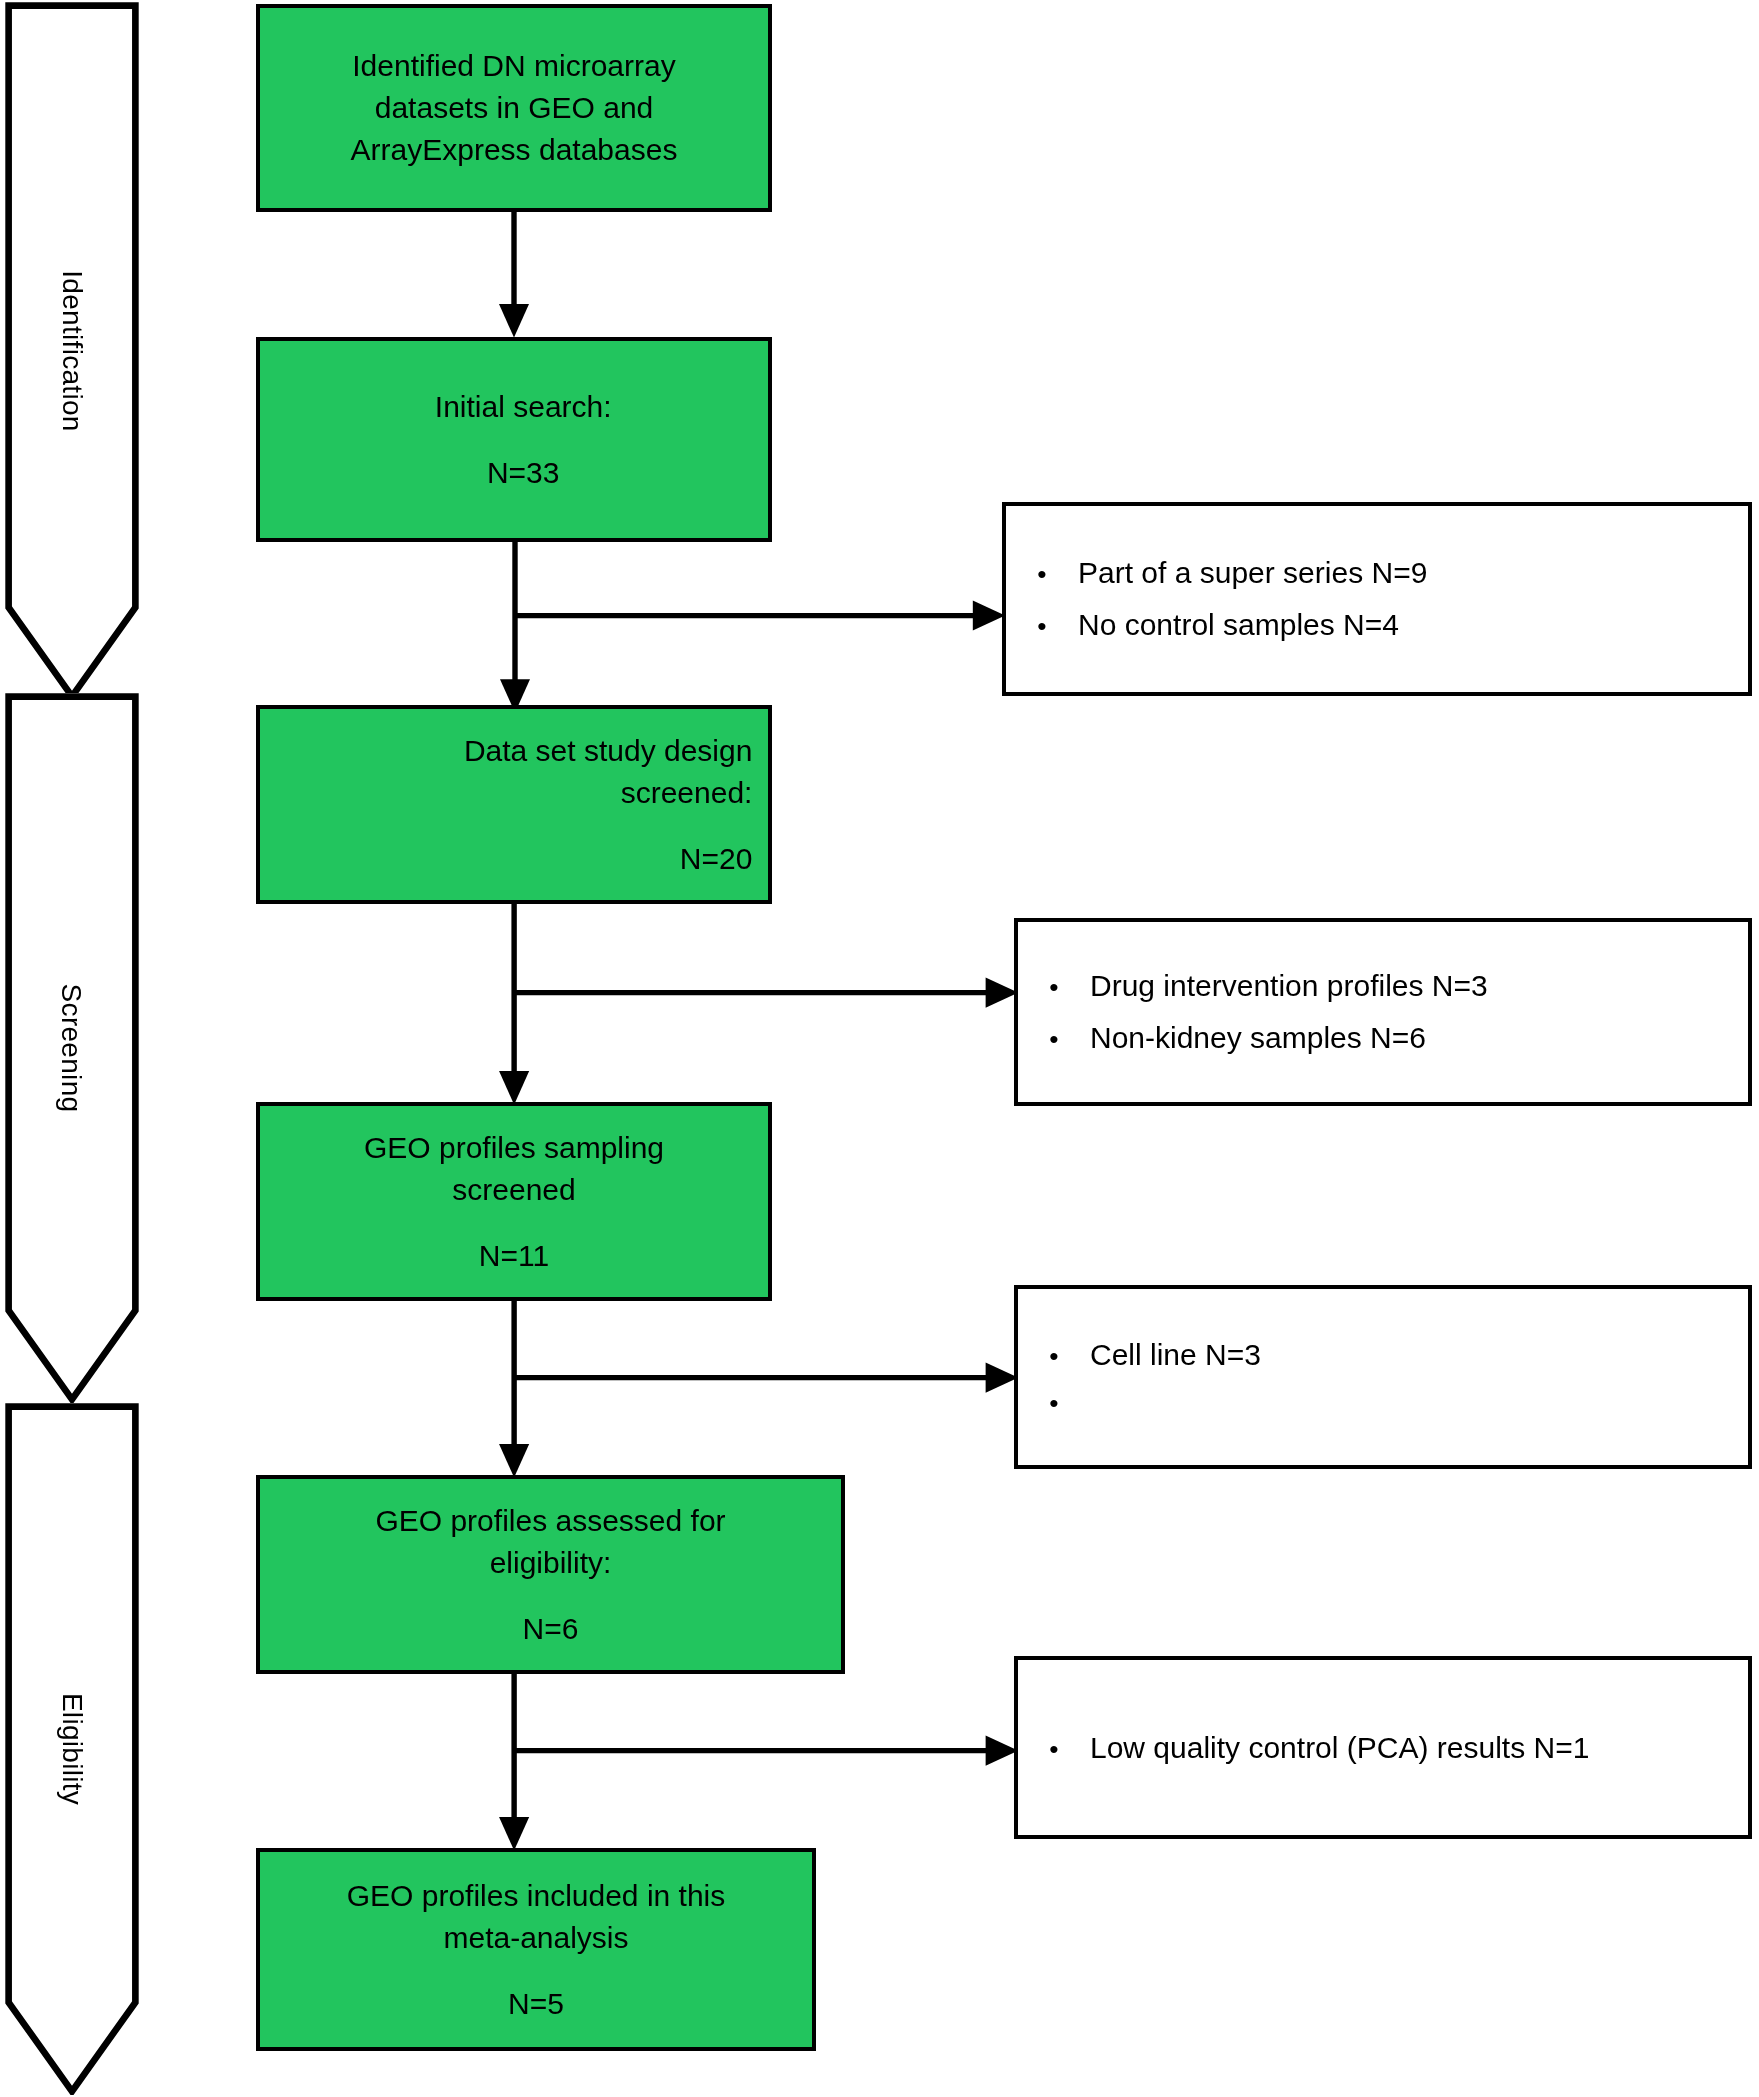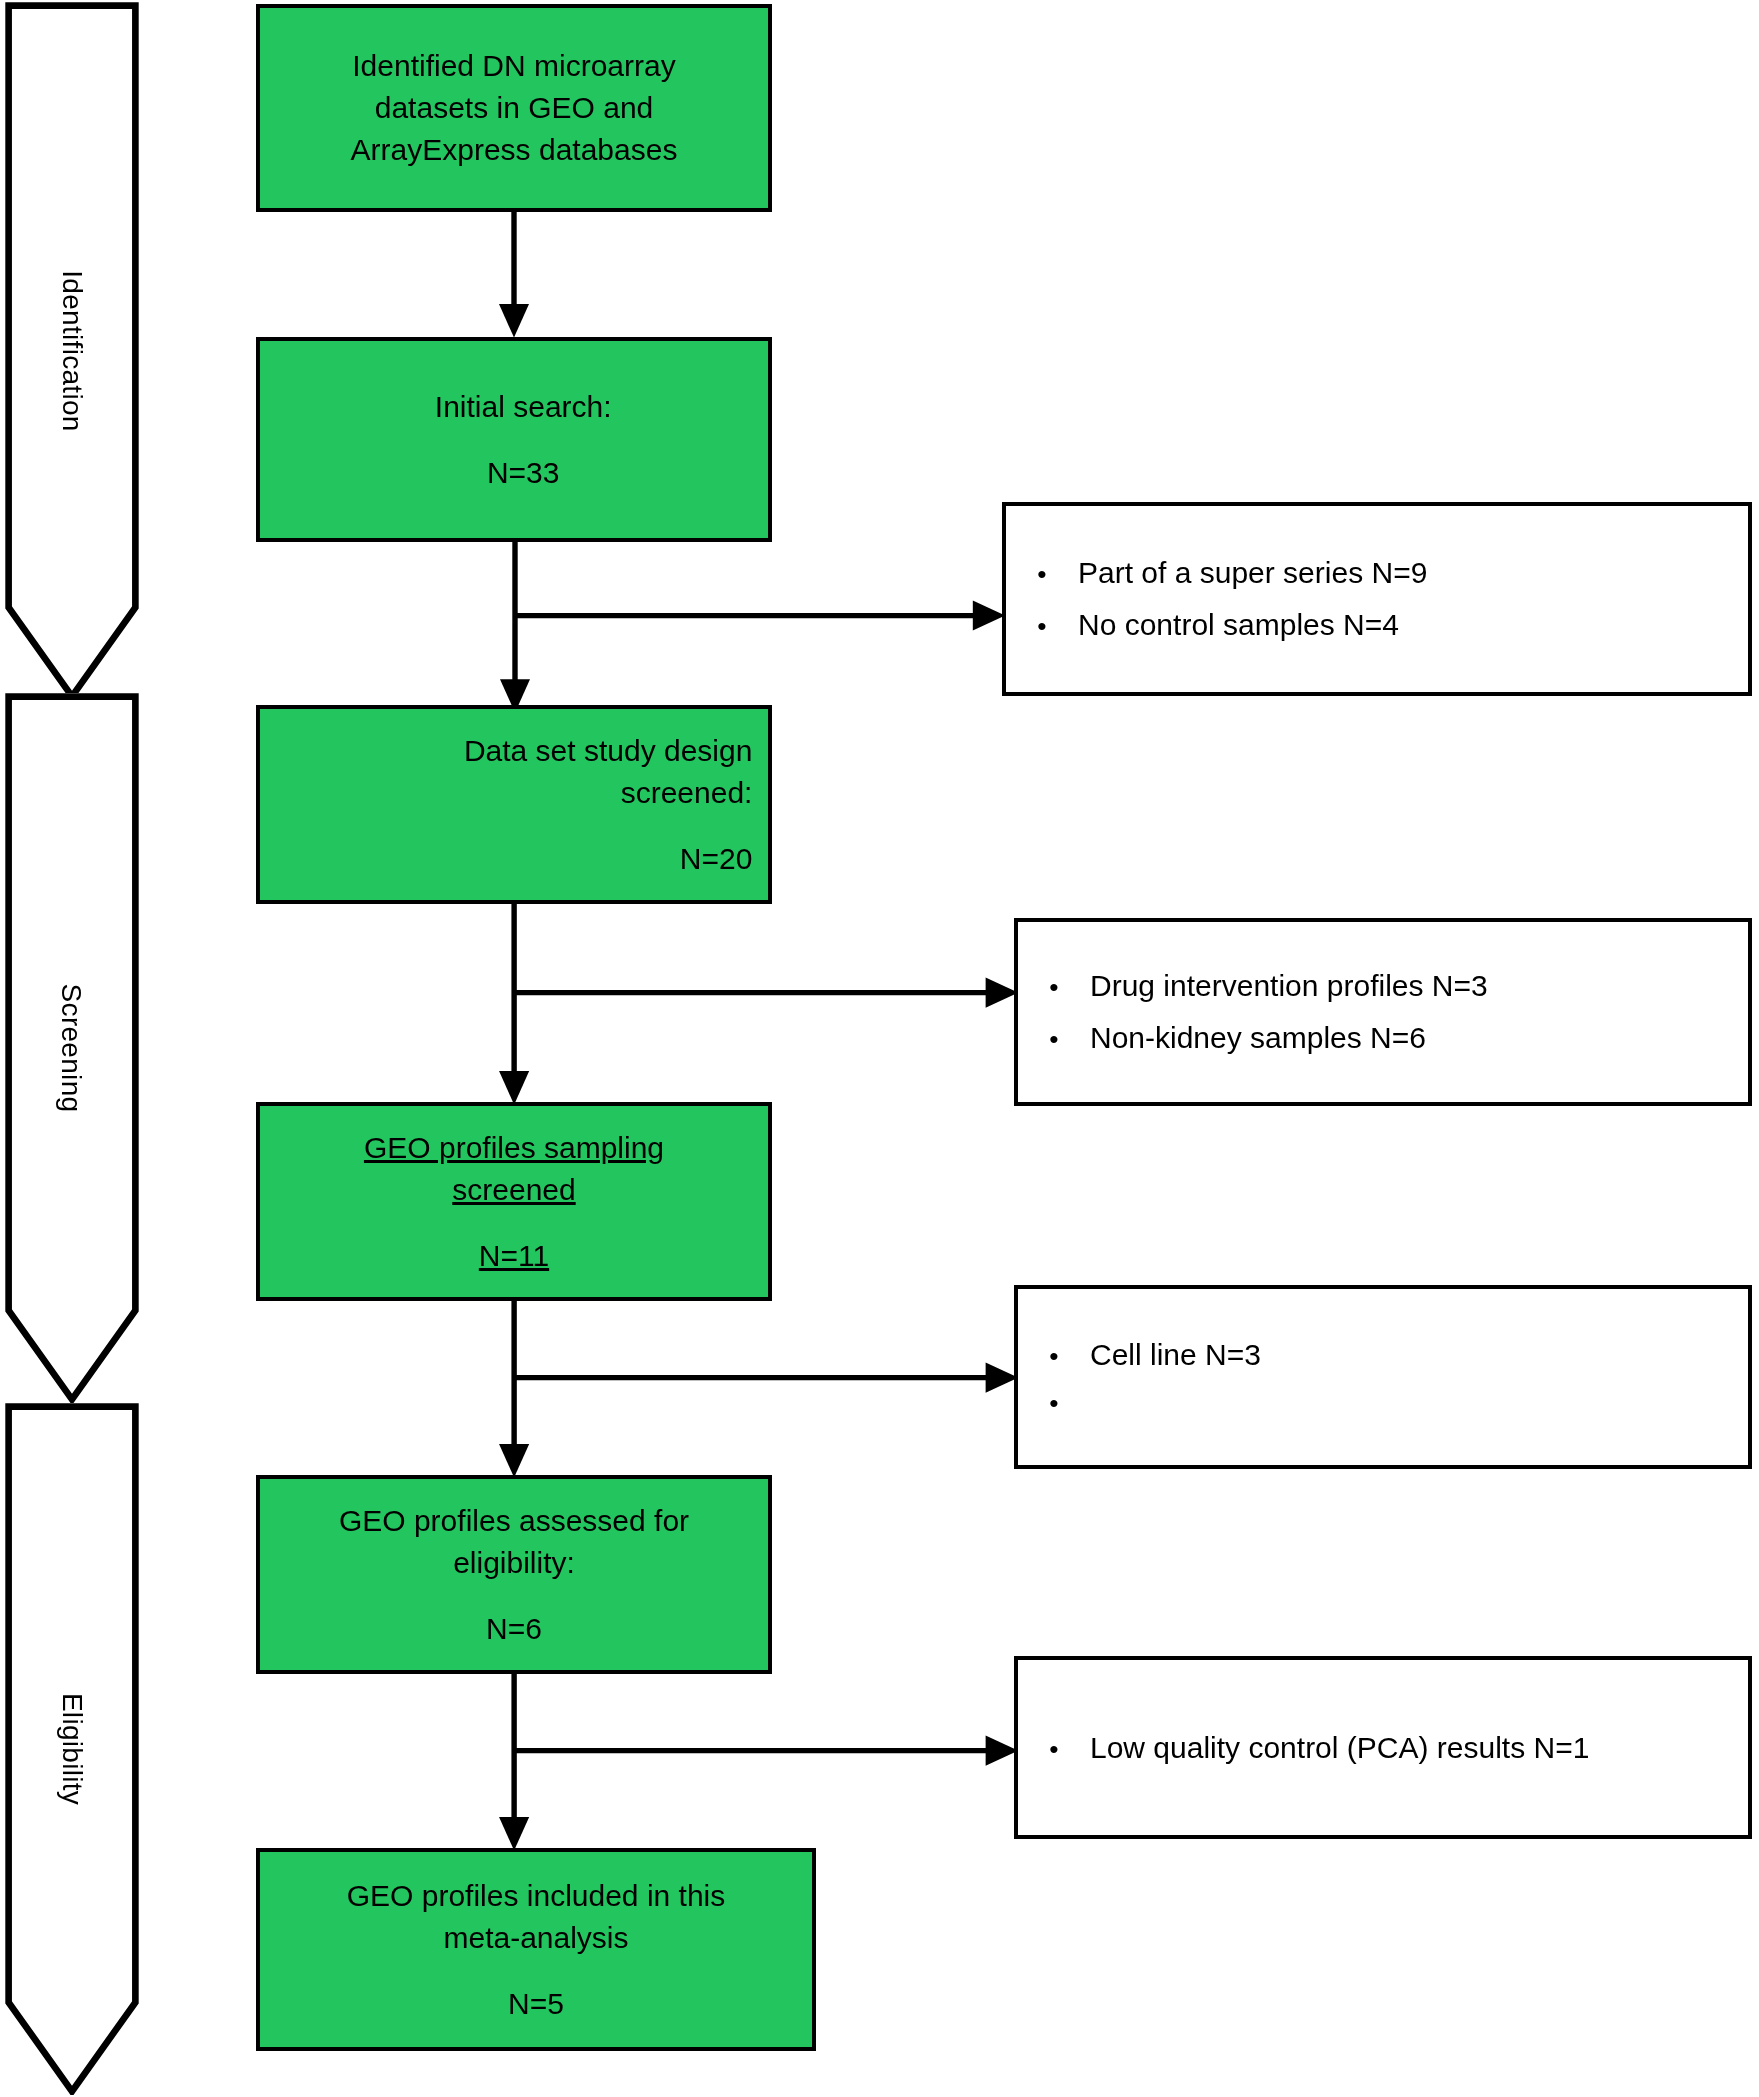--- a/index.html
+++ b/index.html
@@ -170,28 +170,28 @@
     <div class="line">N=33</div>
   </div>
 
   <div class="fbox" style="left:256px;top:705px;width:516px;height:199px;align-items:flex-end;">
     <div class="line">Data set study design</div>
     <div class="line">screened:</div>
     <div class="gap"></div>
     <div class="line">N=20</div>
   </div>
 
-  <div class="fbox" style="left:256px;top:1102px;width:516px;height:199px;text-decoration:underline;">
+  <div class="fbox" style="left:256px;top:1102px;width:516px;height:199px;">
     <div class="line">GEO profiles sampling</div>
     <div class="line">screened</div>
     <div class="gap"></div>
     <div class="line">N=11</div>
   </div>
 
-  <div class="fbox" style="left:256px;top:1475px;width:516px;height:199px;">
+  <div class="fbox" style="left:256px;top:1475px;width:589px;height:199px;">
     <div class="line">GEO profiles assessed for</div>
     <div class="line">eligibility:</div>
     <div class="gap"></div>
     <div class="line">N=6</div>
   </div>
 
   <div class="fbox" style="left:256px;top:1848px;width:560px;height:203px;">
     <div class="line">GEO profiles included in this</div>
     <div class="line">meta-analysis</div>
     <div class="gap"></div>

